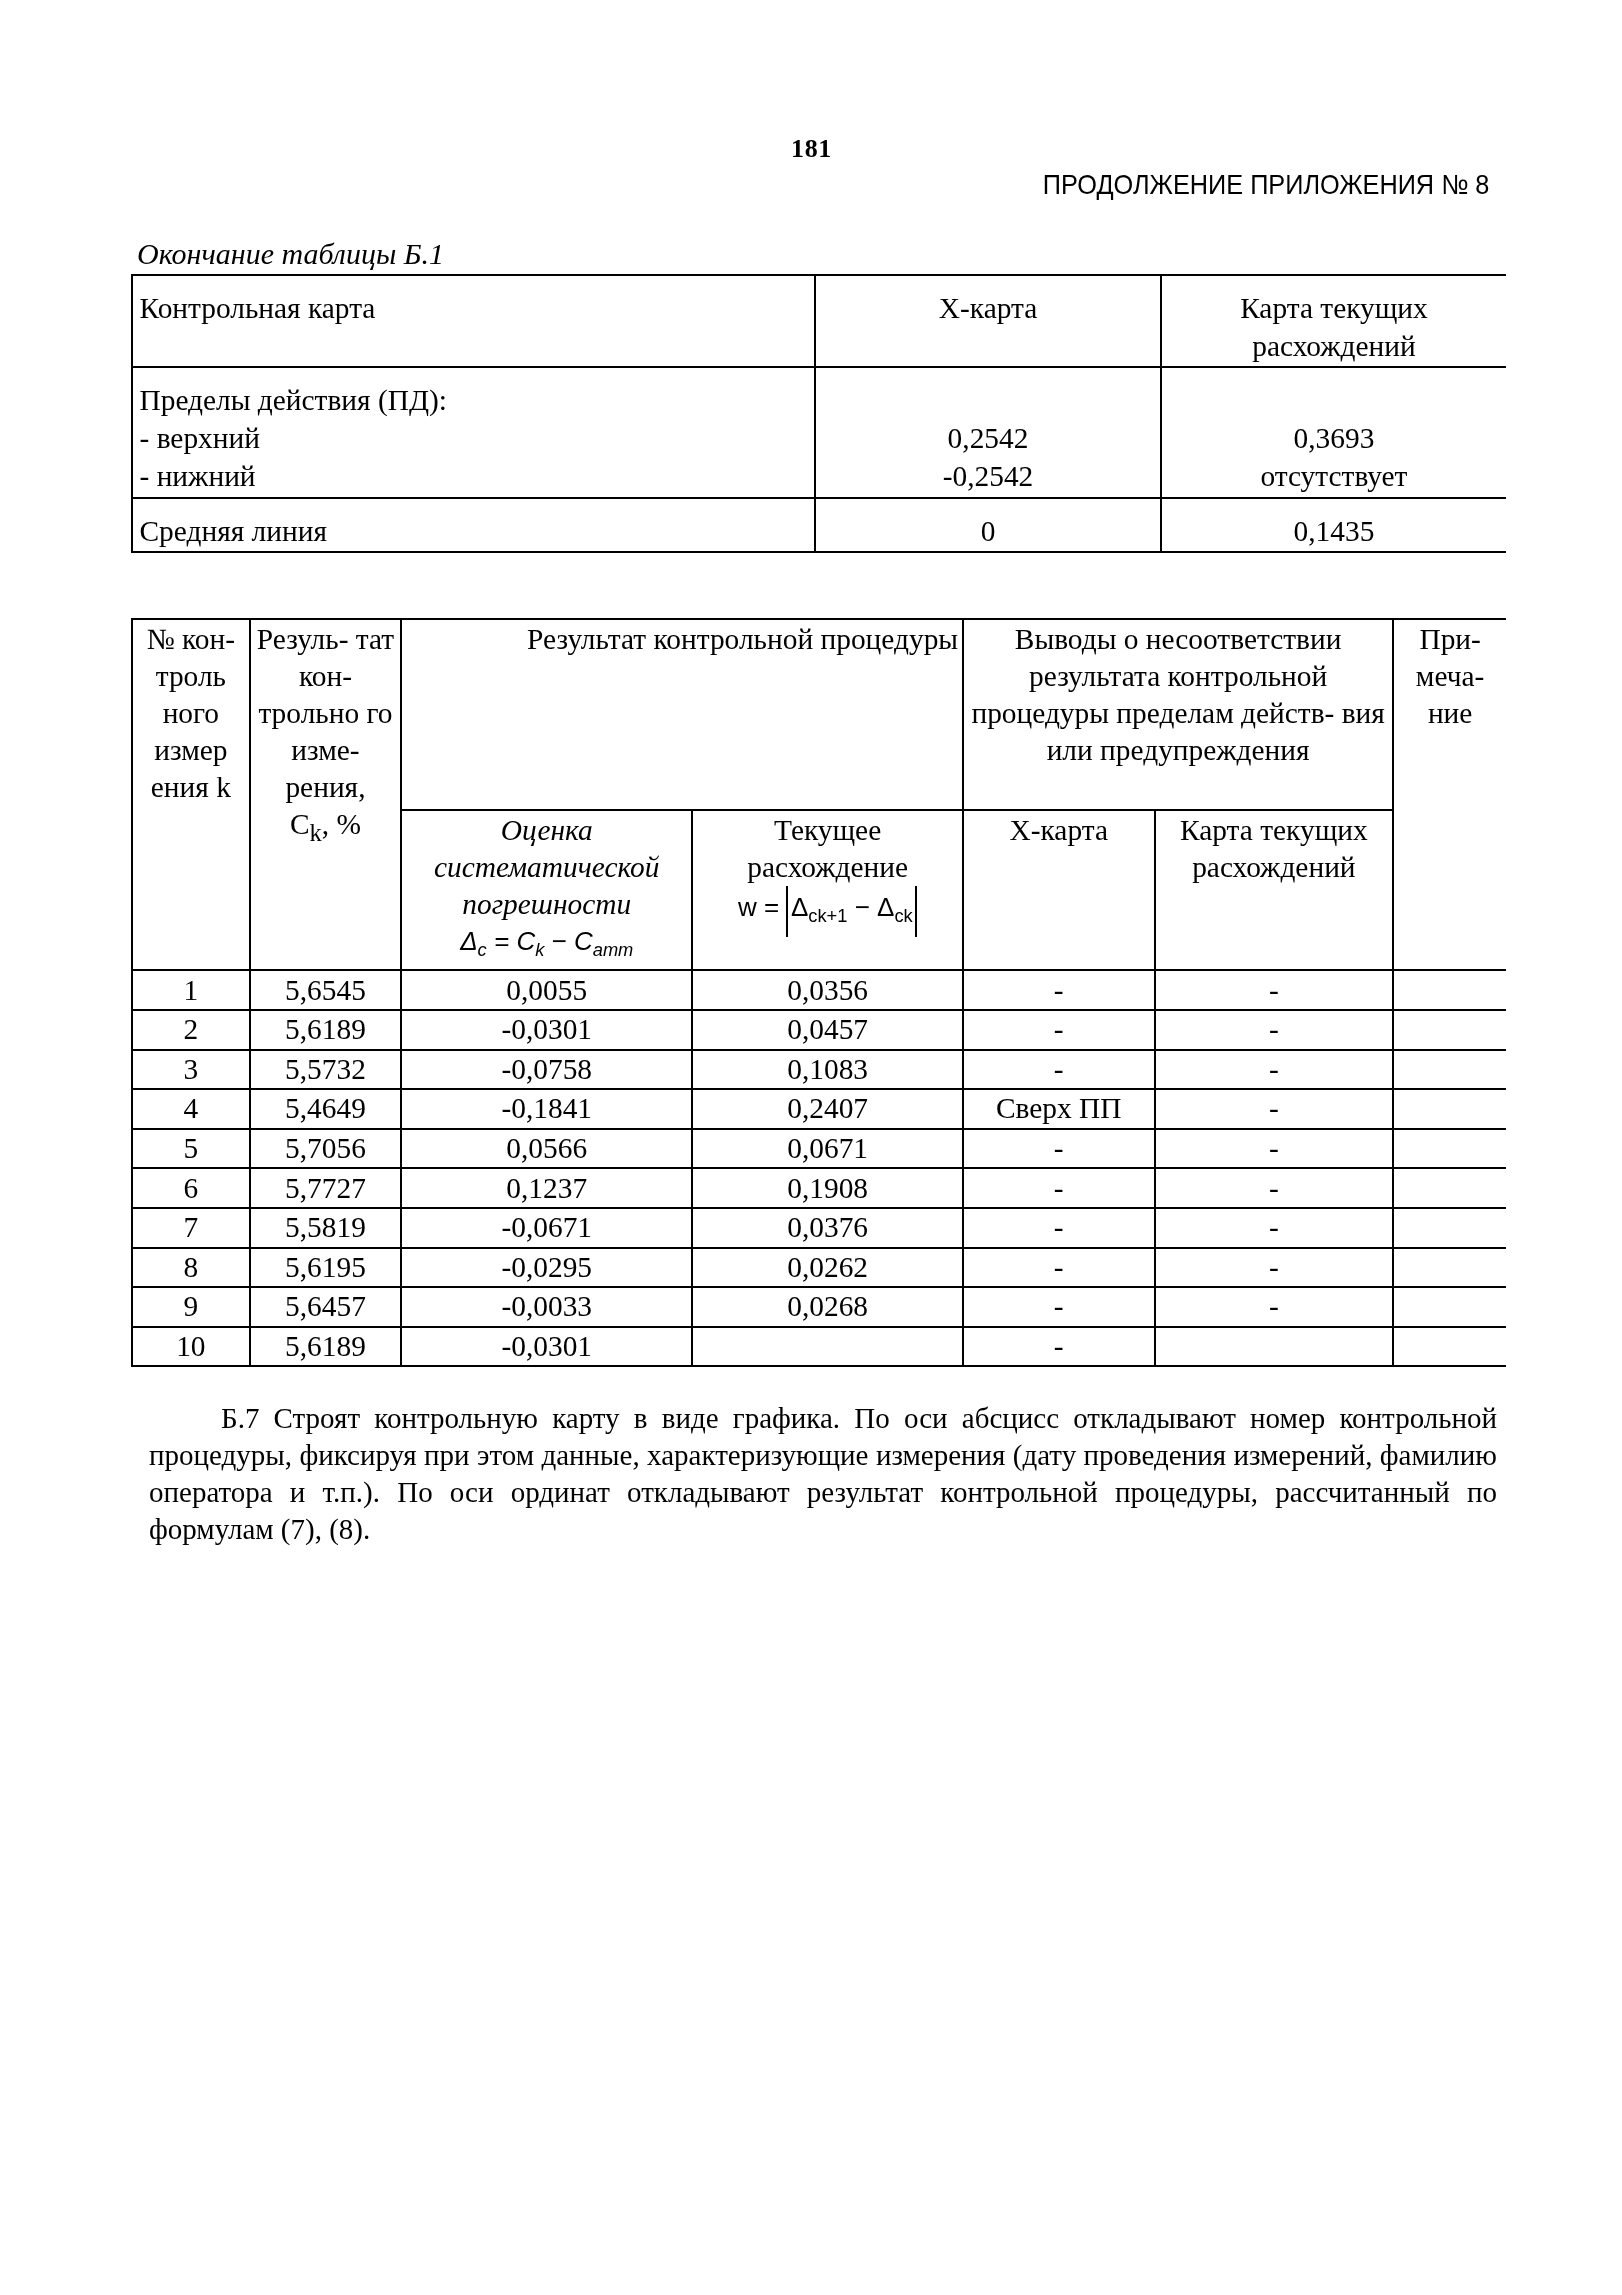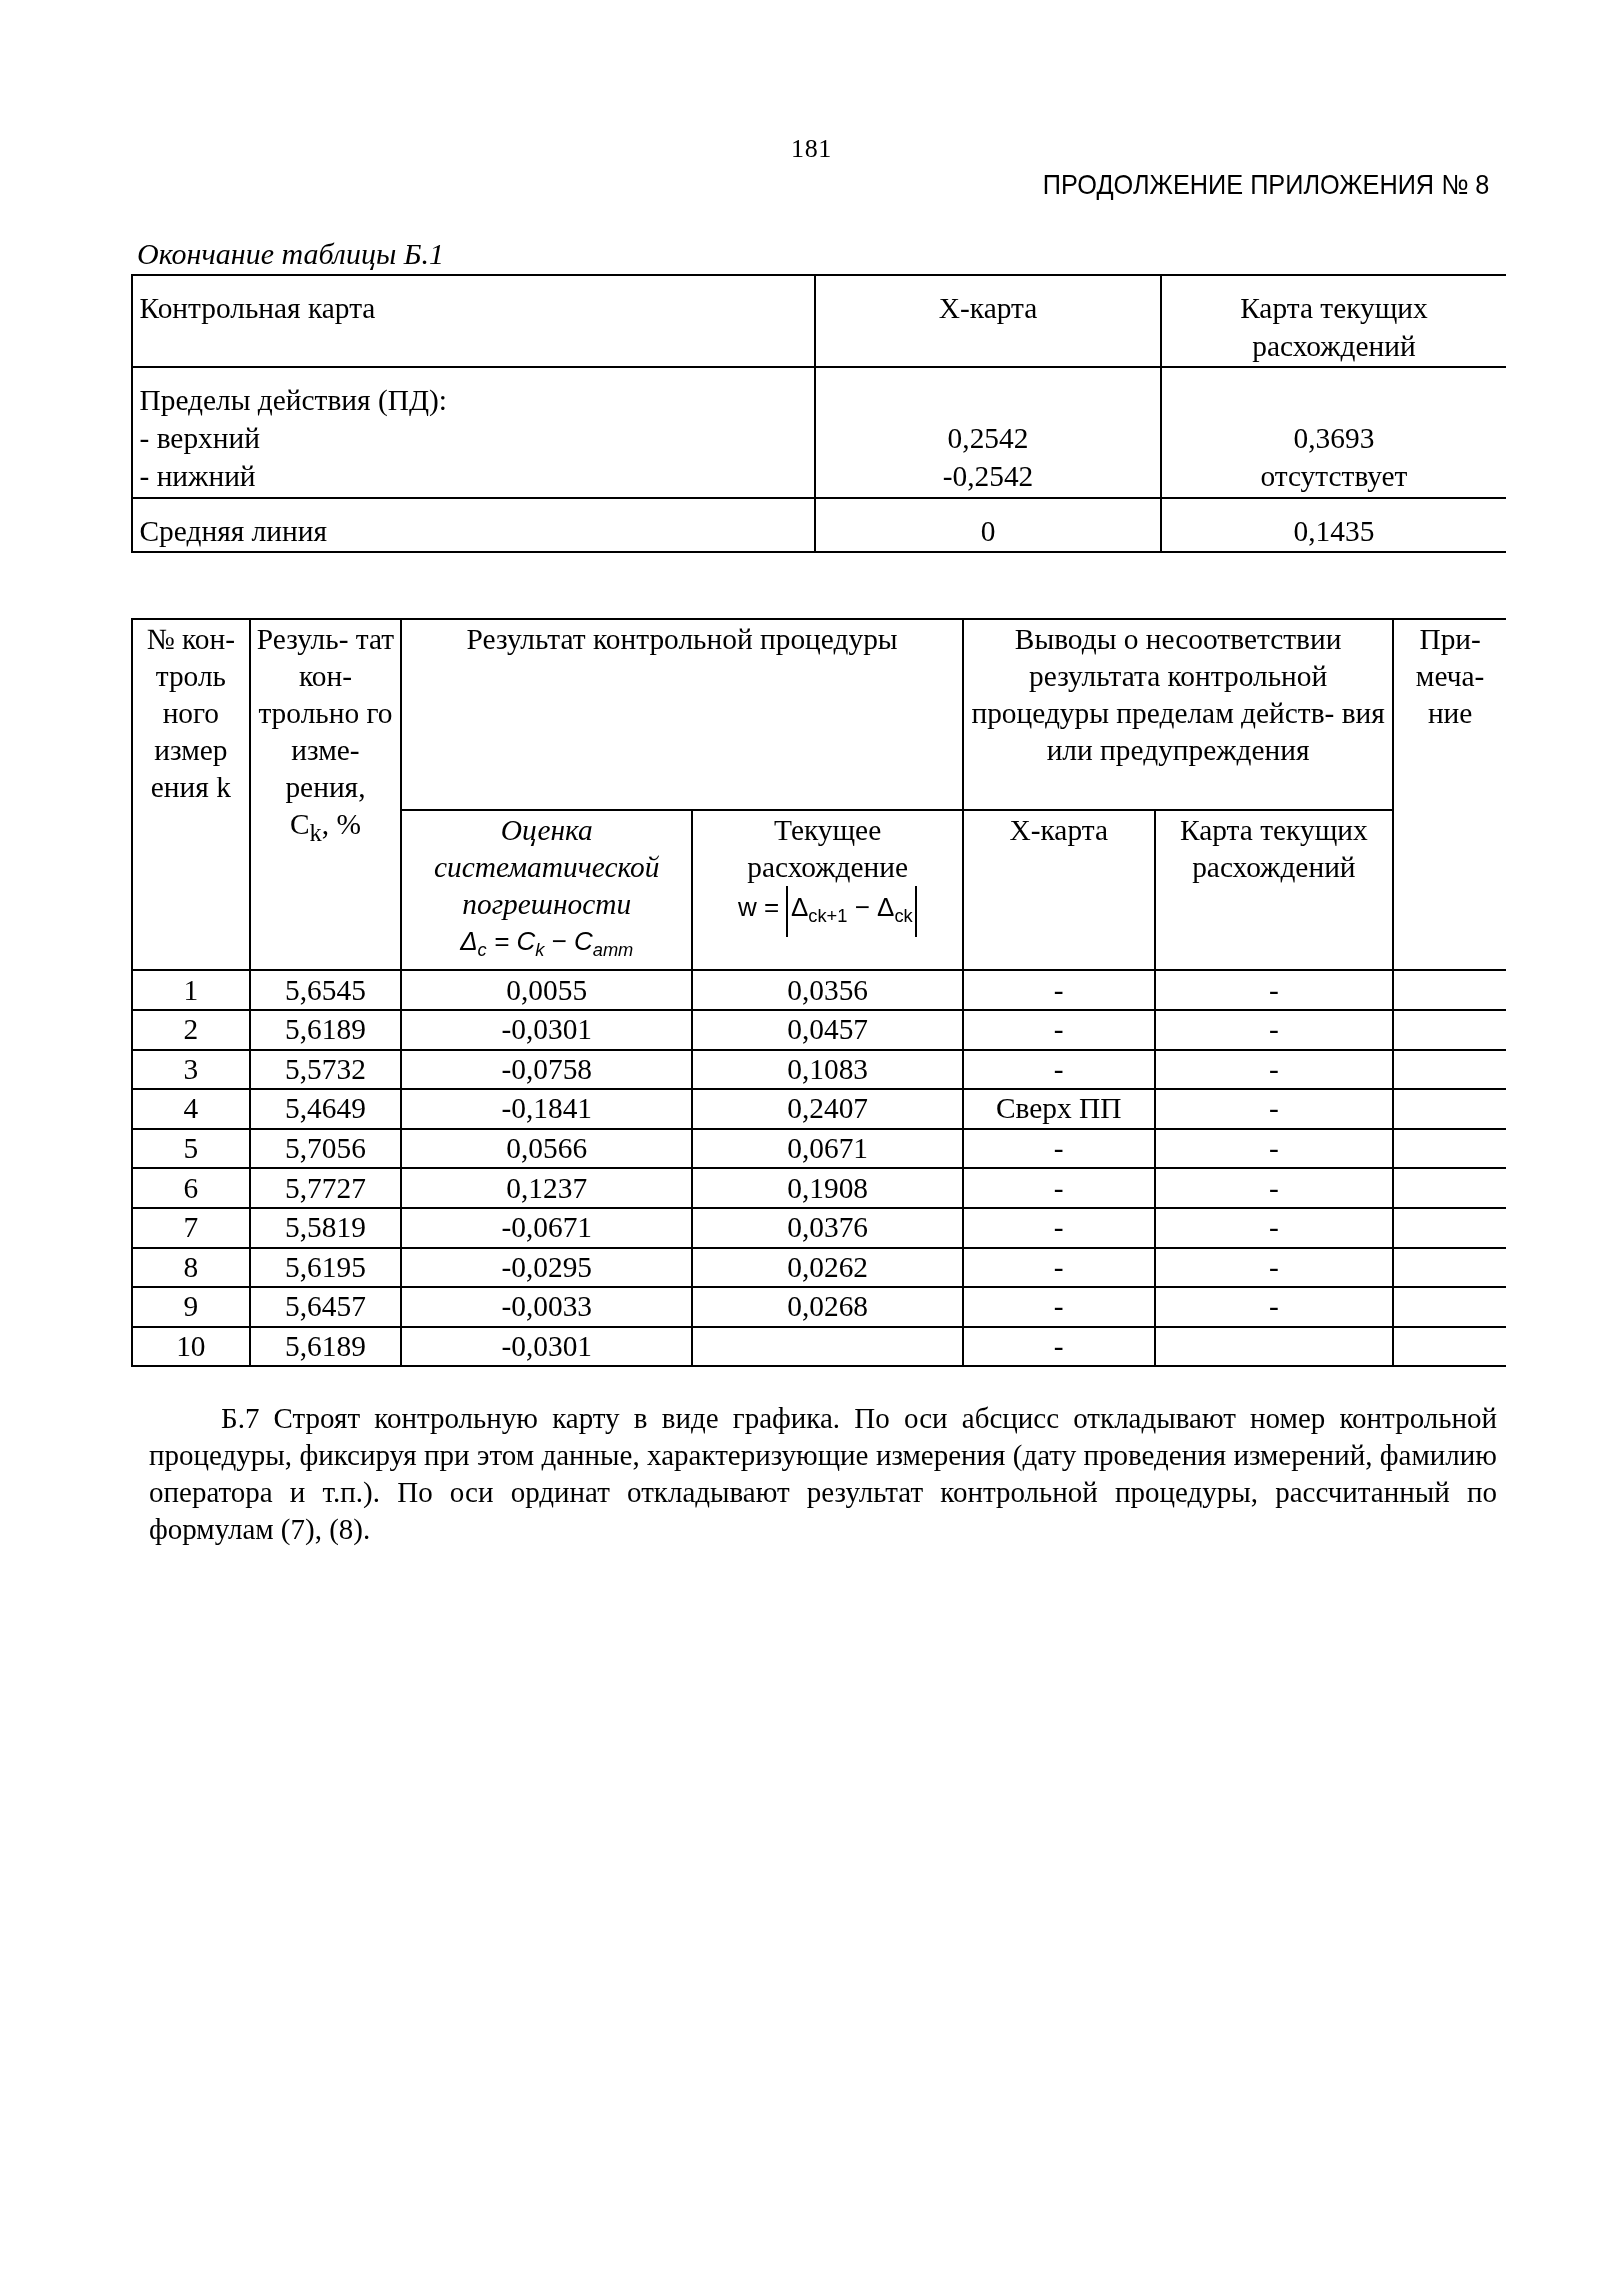--- a/index.html
+++ b/index.html
@@ -1,19 +1,19 @@
 <!DOCTYPE html>
 <html style="font-size:10.5px"><head>
 <meta charset="utf-8">
 <style>
   html, body { margin: 0; padding: 0; background: #ffffff; }
   body { width: 1623px; height: 2295px; position: relative; overflow: hidden;
          font-family: "Liberation Serif", "DejaVu Serif", serif; color: #000; }
   .page-number { position: absolute; top: 134px; left: 0; width: 1623px; text-align: center;
-                 font-size: 26px; letter-spacing: 0.7px; }
+                 font-size: 26px; letter-spacing: 0.7px; font-weight: bold; }
   .appendix-header { position: absolute; top: 169px; right: 134px; font-size: 27.5px;
                      font-family: "Liberation Sans", "DejaVu Sans", sans-serif; transform: scaleX(0.92); transform-origin: right; }
   .table-caption { position: absolute; top: 237px; left: 137px; font-size: 30px; font-style: italic; }
 
   table { border-collapse: collapse; position: absolute; font-size: 29.4px; line-height: 38px; }
   td { border: 2px solid #000; vertical-align: top; padding: 0 6.5px; }
   td.c { text-align: center; }
   td.noright { border-right: none; }
 
   
@@ -84,21 +84,21 @@
 <table id="results-table">
   <tbody>
       <tr class="hdr-top">
     <td class="col-k c" rowspan="2">
       <span>№ кон- троль ного измер ения k</span>
     </td>
     <td class="col-c c" rowspan="2">
       <span>Резуль- тат кон- трольно го изме- рения,</span><br>
       <span>C</span><sub>k</sub><span>, %</span>
     </td>
-    <td class="c" colspan="2" style="height:186px;">Результат контрольной процедуры</td>
+    <td class="c" colspan="2" style="height:186px;text-align:right;">Результат контрольной процедуры</td>
     <td class="c" colspan="2">Выводы о несоответствии результата контрольной процедуры пределам действ- вия или предупреждения</td>
     <td class="col-note c noright" rowspan="2">При- меча- ние</td>
   </tr>
   <tr class="hdr-sub">
     <td class="col-dc c">
       <div>Оценка систематической погрешности</div>
       <div class="formula">
         <span>Δ</span><sub>c</sub><span> = </span><span>C</span><sub>k</sub><span> − </span><span>C</span><sub>атт</sub>
       </div>
     </td>

